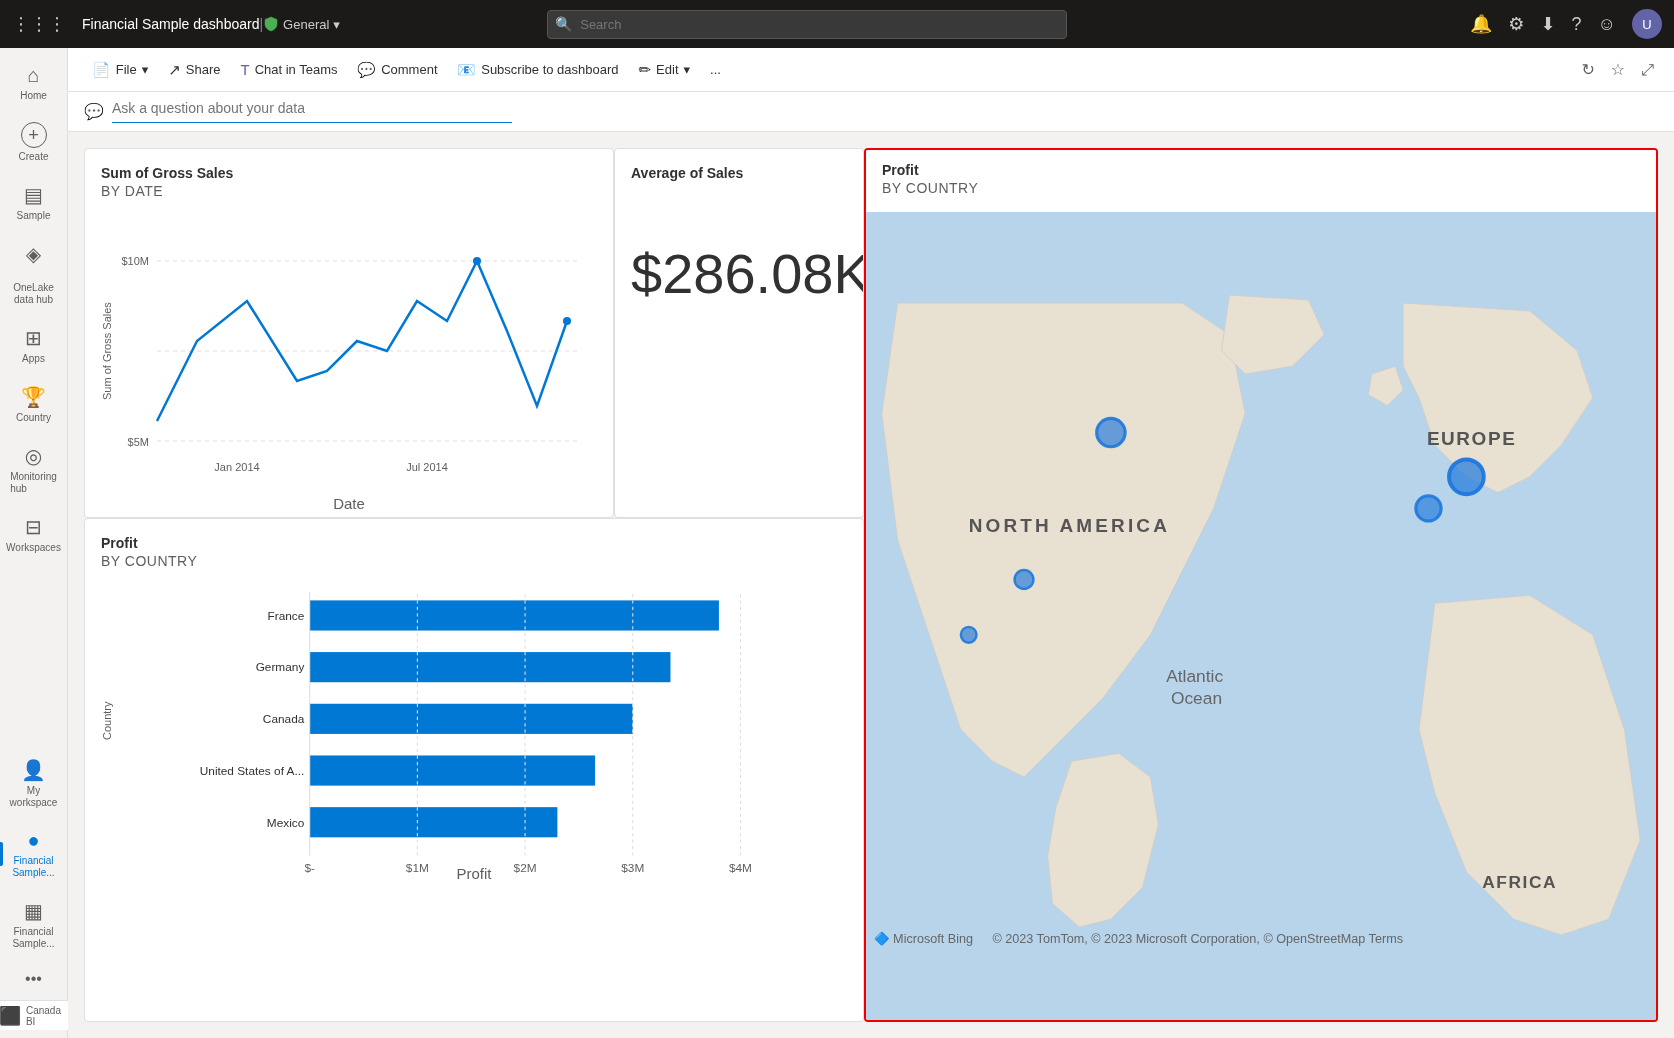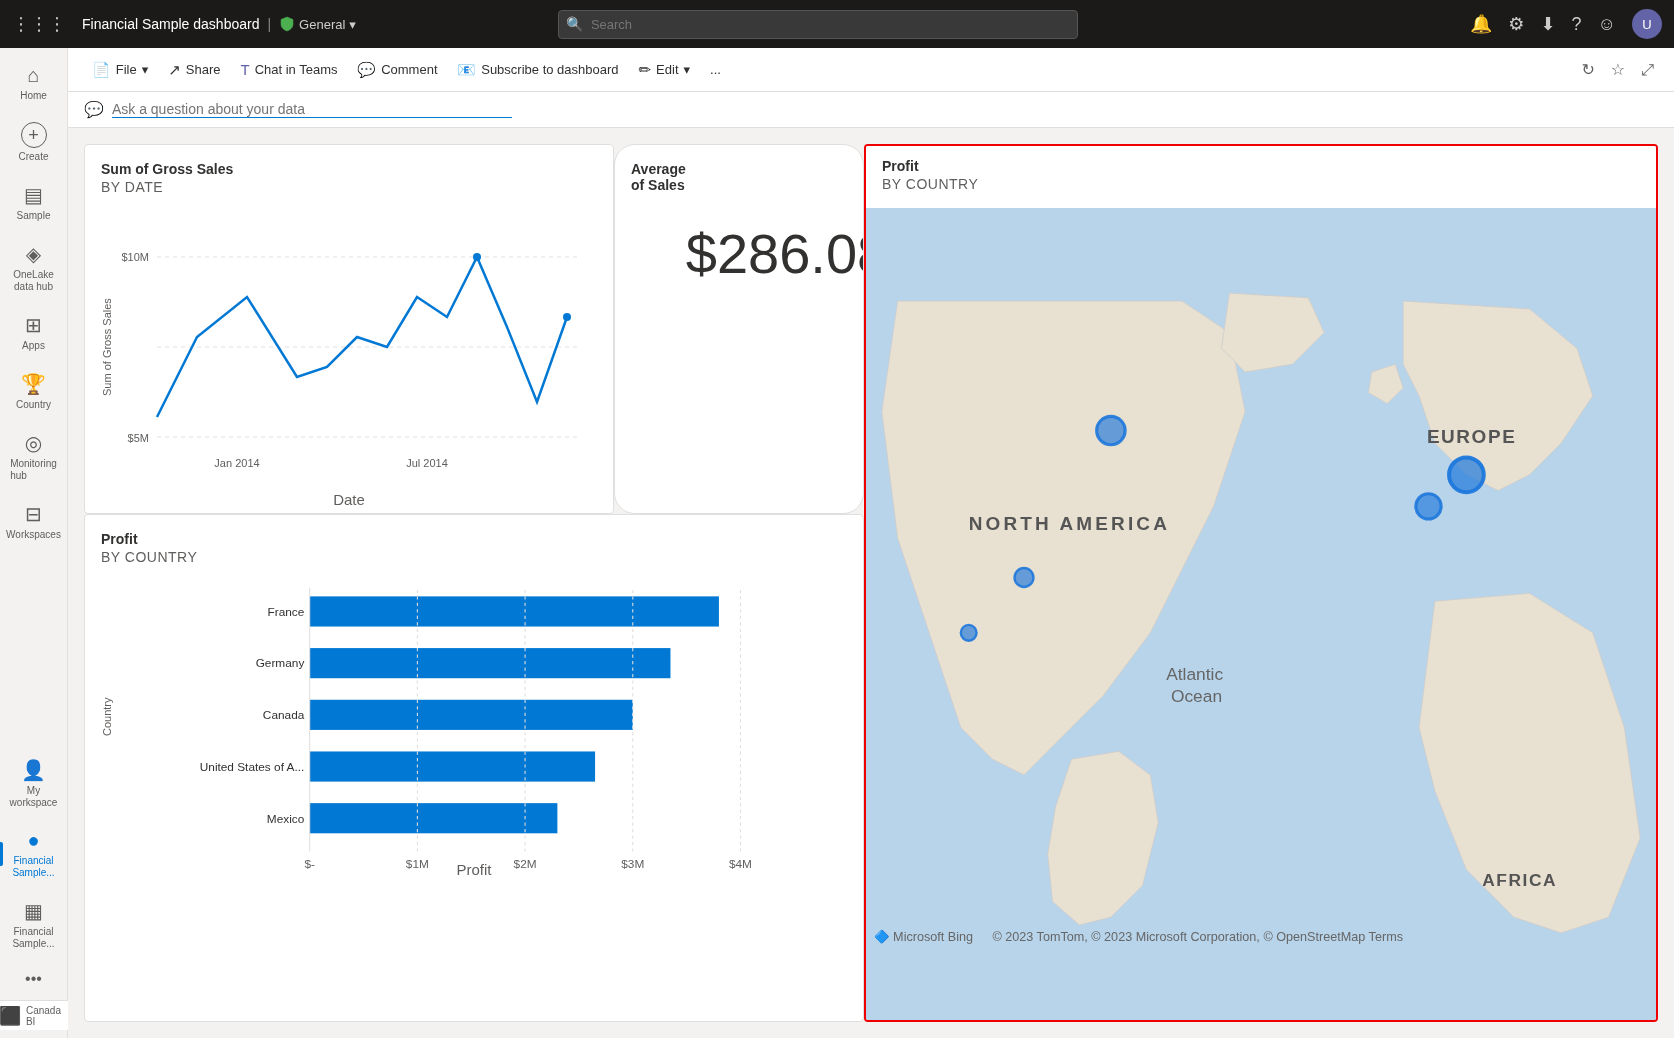--- a/index.html
+++ b/index.html
@@ -12,21 +12,21 @@
       background: #292929;
       height: 48px;
       display: flex;
       align-items: center;
       padding: 0 12px;
       gap: 12px;
       flex-shrink: 0;
       background: #1b1a19;
     }
     .topbar-grid-icon { color: #ccc; font-size: 18px; cursor: pointer; margin-right: 4px; }
-    .topbar-title { color: #fff; font-size: 14px; font-weight: 500; display: flex; align-items: center; gap: 8px; }
+    .topbar-title { color: #fff; font-size: 14px; font-weight: 500; display: flex; align-items: center; }
     .topbar-divider { color: #888; }
     .topbar-badge { display: flex; align-items: center; gap: 4px; color: #ccc; font-size: 13px; cursor: pointer; }
     .topbar-badge svg { width: 16px; height: 16px; }
     .topbar-search {
       flex: 1;
       max-width: 520px;
       margin: 0 auto;
     }
     .topbar-search input {
       width: 100%;
@@ -161,21 +161,21 @@
       padding: 16px;
       overflow: hidden;
     }
     .tile-title { font-size: 14px; font-weight: 600; color: #323130; }
     .tile-subtitle { font-size: 14px; color: #605e5c; text-transform: uppercase; letter-spacing: 0.5px; margin-top: 2px; margin-bottom: 12px; }
 
     
     .tile-line-chart { grid-column: 1; grid-row: 1; }
 
     
-    .tile-avg-sales { grid-column: 2; grid-row: 1; display: flex; flex-direction: row; justify-content: flex-start; border-radius: 21px; }
+    .tile-avg-sales { grid-column: 2; grid-row: 1; display: flex; flex-direction: column; justify-content: flex-start; }
     .avg-sales-value { font-size: 56px; font-weight: 300; color: #323130; margin-top: 60px; text-align: center; }
 
     
     .tile-map {
       grid-column: 3;
       grid-row: 1 / 3;
       border: 2px solid #e00;
       padding: 0;
       overflow: hidden;
       position: relative;
@@ -270,21 +270,21 @@
     <div class="sidebar-item">
       <span class="icon" style="font-size:22px;border:1px solid #605e5c;border-radius:50%;width:26px;height:26px;display:flex;align-items:center;justify-content:center;font-size:18px;">+</span>
       <span class="label">Create</span>
     </div>
     <div class="sidebar-item">
       <span class="icon">▤</span>
       <span class="label">Sample</span>
     </div>
     <div class="sidebar-item">
       <span class="icon">◈</span>
-      <span class="label" style="text-align:center;">OneLake<br>data hub</span>
+      <span class="label" style="text-align:center;margin-top:13px;">OneLake<br>data hub</span>
     </div>
     <div class="sidebar-item">
       <span class="icon">⊞</span>
       <span class="label">Apps</span>
     </div>
     <div class="sidebar-item">
       <span class="icon">🏆</span>
       <span class="label">Country</span>
     </div>
     <div class="sidebar-item">
@@ -354,21 +354,21 @@
       </button>
       <div class="toolbar-right">
         <span>↻</span>
         <span>☆</span>
         <span>⤢</span>
       </div>
     </div>
 
     <div class="ask-bar">
       <span class="ask-bar-icon">💬</span>
-      <input type="text" style="border-top: none; border-right: none; border-left: none; border-image: initial; outline: none; font-size: 14px; color: rgb(96, 94, 92); width: 400px; border-bottom: 1px solid rgb(0, 120, 212); padding-bottom: 0;" placeholder="Ask a question about your data">
+      <input type="text" style="border-top: none; border-right: none; border-left: none; border-image: initial; outline: none; font-size: 14px; color: rgb(96, 94, 92); width: 400px; border-bottom: 1px solid rgb(0, 120, 212); padding-bottom: 6px;" placeholder="Ask a question about your data">
     </div>
 
     <div class="dashboard">
 
       <div class="tile tile-line-chart">
         <div class="tile-title">Sum of Gross Sales</div>
         <div class="tile-subtitle">BY DATE</div>
         <div style="display:flex;height:280px;">
           <div class="y-axis-label">Sum of Gross Sales</div>
           <div style="flex:1;position:relative;">

